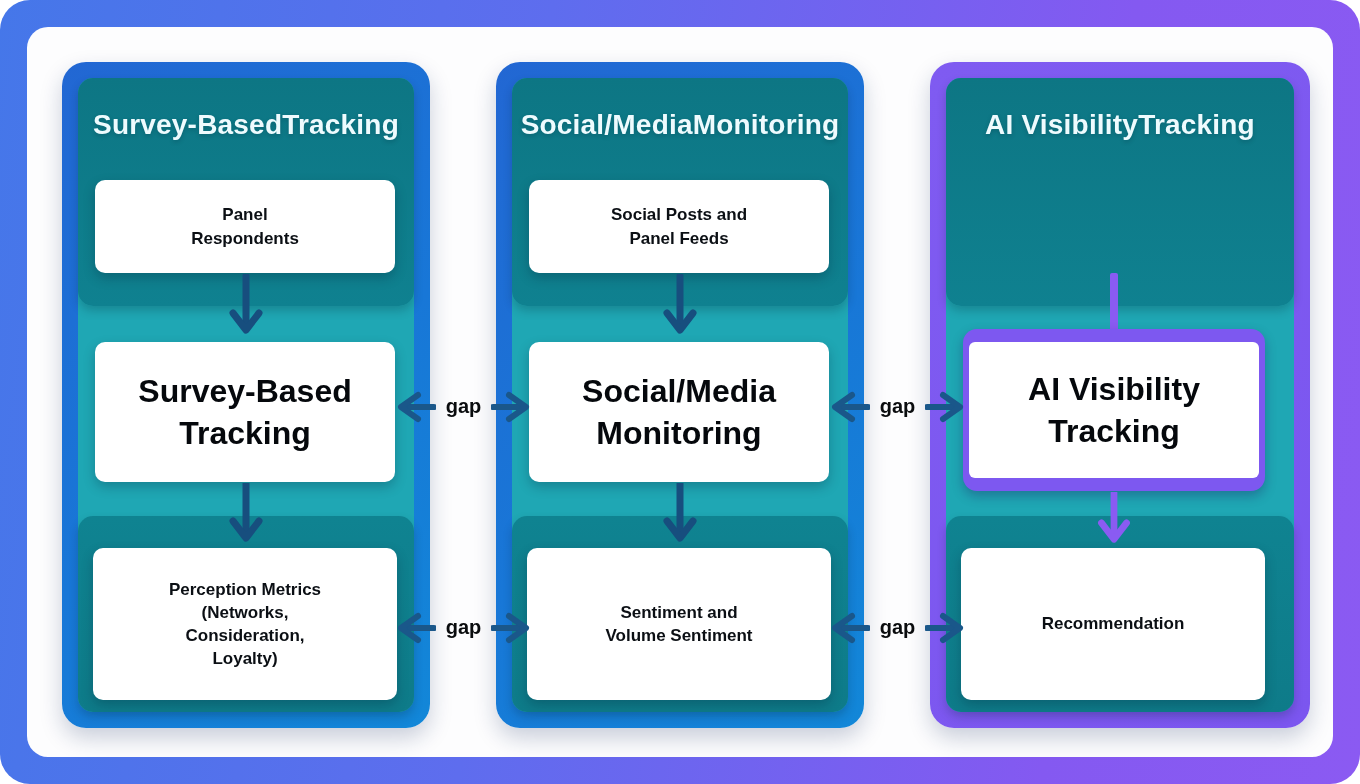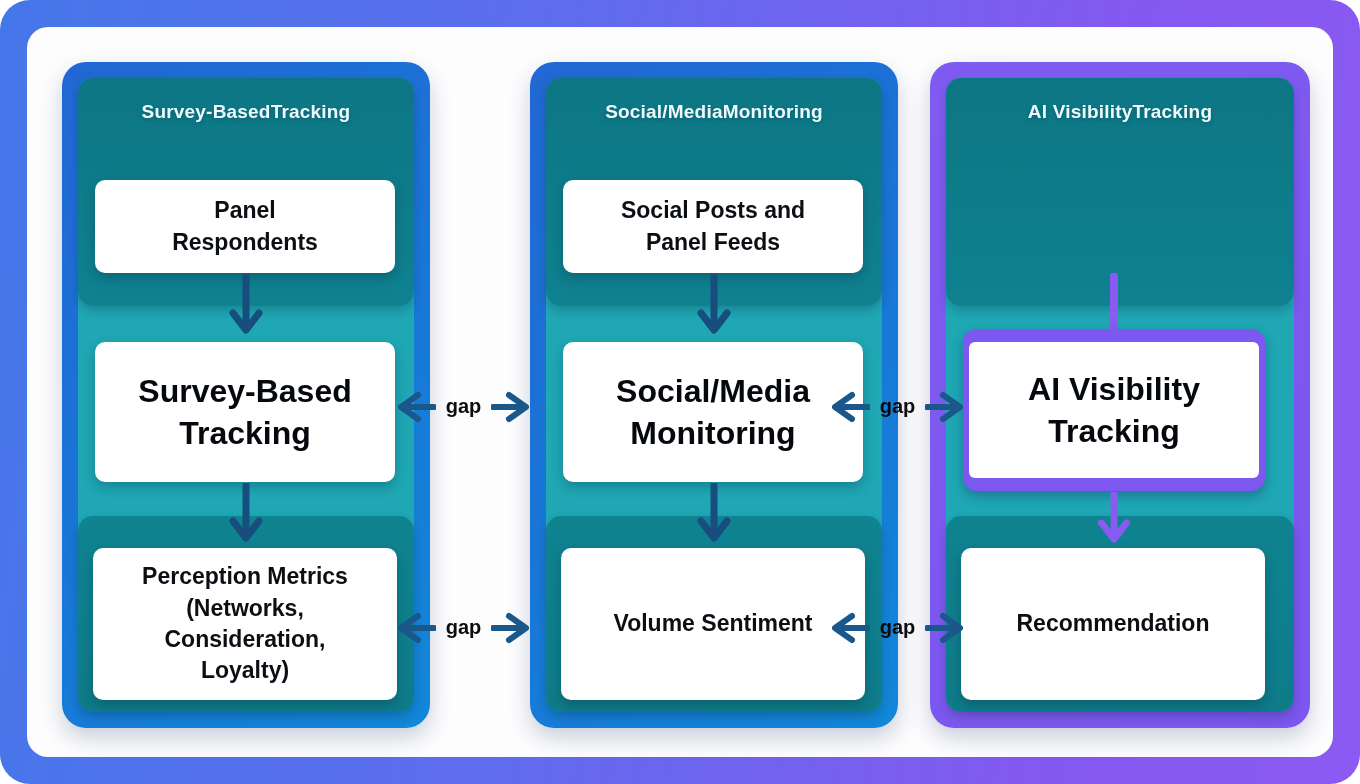--- a/index.html
+++ b/index.html
@@ -29,33 +29,33 @@
     background:#1fa7b4;border-radius:15px;
   }
   .panel{
     position:absolute;left:16px;right:16px;background:#0e7d8b;border-radius:15px;
     box-shadow:0 5px 10px rgba(0,30,40,.22);
   }
   .panel.top{top:16px;height:228px;background:linear-gradient(180deg,#0d7684,#0f8190);}
   .panel.bottom{top:454px;height:196px;background:linear-gradient(180deg,#0f8391,#0e7b89);}
   .col-header{
     position:absolute;left:20px;right:20px;top:22px;text-align:center;
-    color:#eefbfe;font-size:19px;font-weight:700;line-height:1.3;letter-spacing:.2px;
+    color:#eefbfe;font-size:28px;font-weight:700;line-height:1.3;letter-spacing:.2px;
     text-shadow:0 2px 4px rgba(0,40,50,.25);
   }
   .wbox{
     position:absolute;background:#ffffff;border-radius:10px;
     box-shadow:0 5px 12px rgba(0,25,45,.25);
     display:flex;flex-direction:column;align-items:center;justify-content:center;
     text-align:center;color:#0b0f14;
   }
   .wbox .line{display:block;}
-  .box-source{left:33px;width:300px;top:118px;height:93px;font-size:23px;font-weight:700;line-height:1.38;}
+  .box-source{left:33px;width:300px;top:118px;height:93px;font-size:17px;font-weight:700;line-height:1.38;}
   .box-method{left:33px;width:300px;top:280px;height:140px;font-size:32px;font-weight:800;line-height:1.32;color:#05080c;}
-  .box-output{left:31px;width:304px;top:486px;height:152px;font-size:23px;font-weight:700;line-height:1.36;}
+  .box-output{left:31px;width:304px;top:486px;height:152px;font-size:17px;font-weight:700;line-height:1.36;}
   
   .method-frame{
     position:absolute;left:33px;top:267px;width:302px;height:162px;
     background:#7d58f0;border-radius:14px;box-shadow:0 5px 12px rgba(30,10,80,.3);
   }
   .method-frame .wbox{left:6px;right:6px;top:13px;bottom:13px;width:auto;height:auto;position:absolute;border-radius:6px;box-shadow:none;}
   
   .varrow{position:absolute;left:166px;width:36px;}
   .column.blue .varrow{color:#174e7e;}
   .column.purple .varrow{color:#8a5bf2;}
@@ -101,21 +101,21 @@
       <polyline points="5,38 18,55 31,38" fill="none" stroke="currentColor" stroke-width="7" stroke-linecap="round" stroke-linejoin="round"></polyline>
     </svg>
     <div class="wbox box-output">
         <span class="line">Perception Metrics</span>
         <span class="line">(Networks,</span>
         <span class="line">Consideration,</span>
         <span class="line">Loyalty)</span>
       </div>
   </section>
 
-  <section class="column blue" style="left:496px;margin-left:34px;">
+  <section class="column blue" style="left:496px;">
     <div class="col-inner"></div>
     <div class="panel top"></div>
     <div class="panel bottom"></div>
     <h2 class="col-header"><span class="line">Social/Media</span><span class="line">Monitoring</span></h2>
     <div class="wbox box-source">
         <span class="line">Social Posts and</span>
         <span class="line">Panel Feeds</span>
       </div>
     <svg class="varrow va1" viewBox="0 0 36 62">
       <line x1="18" y1="1" x2="18" y2="50" stroke="currentColor" stroke-width="7" stroke-linecap="round"></line>
@@ -123,20 +123,21 @@
     </svg>
     <div class="wbox box-method">
         <span class="line">Social/Media</span>
         <span class="line">Monitoring</span>
       </div>
     <svg class="varrow va2" viewBox="0 0 36 62">
       <line x1="18" y1="1" x2="18" y2="50" stroke="currentColor" stroke-width="7" stroke-linecap="round"></line>
       <polyline points="5,38 18,55 31,38" fill="none" stroke="currentColor" stroke-width="7" stroke-linecap="round" stroke-linejoin="round"></polyline>
     </svg>
     <div class="wbox box-output">
+        <span class="line">Sentiment and</span>
         <span class="line">Volume Sentiment</span>
       </div>
   </section>
 
   <section class="column purple" style="left:930px;">
     <div class="col-inner"></div>
     <div class="panel top"></div>
     <div class="panel bottom"></div>
     <h2 class="col-header"><span class="line">AI Visibility</span><span class="line">Tracking</span></h2>
     <div class="vline"></div>

